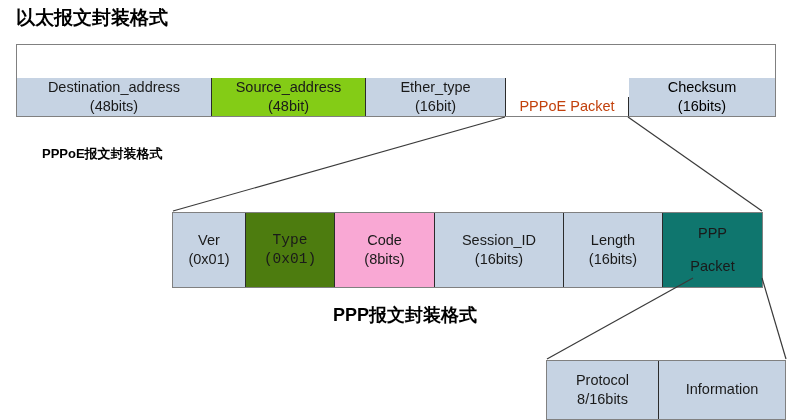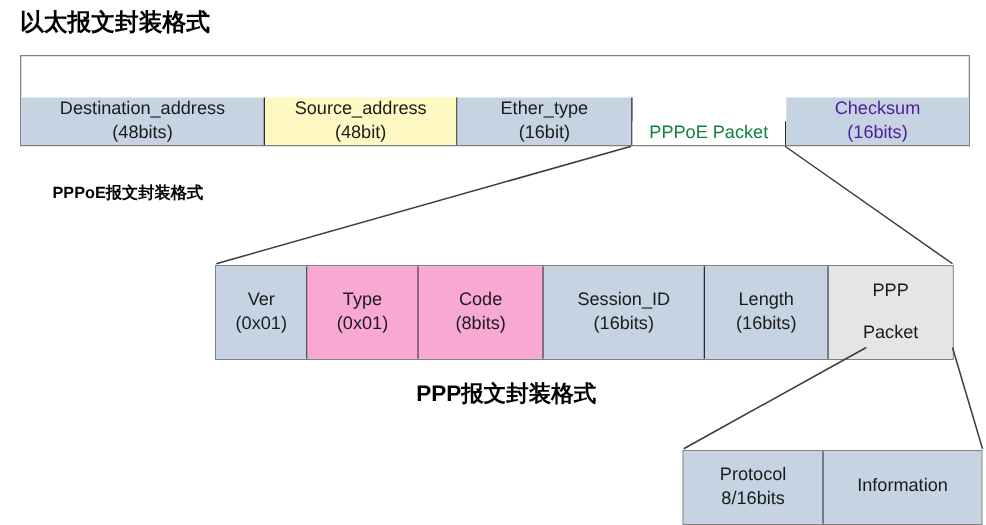--- a/index.html
+++ b/index.html
@@ -127,61 +127,61 @@
 
 <div id="stage">
 
   <div class="heading" id="heading-ethernet">以太报文封装格式</div>
 
   <div class="packet-row" id="row-ethernet" style="border-color: rgb(128, 128, 128); align-items: flex-end;">
     <div class="cell cell-destination" style="background: rgb(198, 211, 227); color: rgb(26, 26, 26);">
       <span class="line">Destination_address</span>
       <span class="line">(48bits)</span>
     </div>
-    <div class="cell cell-source" style="background: #fef9c3; color: rgb(26, 26, 26);">
+    <div class="cell cell-source" style="background: #84cc16; color: rgb(26, 26, 26);">
       <span class="line">Source_address</span>
       <span class="line">(48bit)</span>
     </div>
     <div class="cell cell-ethertype" style="background: rgb(198, 211, 227); color: rgb(26, 26, 26);">
       <span class="line">Ether_type</span>
       <span class="line">(16bit)</span>
     </div>
-    <div class="cell cell-pppoe white" style="background: rgb(255, 255, 255); color: #15803d;">
+    <div class="cell cell-pppoe white" style="background: rgb(255, 255, 255); color: #c2410c;">
       <span class="line">PPPoE Packet</span>
     </div>
-    <div class="cell cell-checksum" style="background: rgb(198, 211, 227); color: #4c1d95;">
+    <div class="cell cell-checksum" style="background: rgb(198, 211, 227); color: #000000;">
       <span class="line">Checksum</span>
       <span class="line">(16bits)</span>
     </div>
   </div>
 
   <div class="heading" id="heading-pppoe">PPPoE报文封装格式</div>
 
   <div class="packet-row" id="row-pppoe" style="border-color: rgb(128, 128, 128);">
     <div class="cell cell-ver" style="background: rgb(198, 211, 227); color: rgb(26, 26, 26);">
       <span class="line">Ver</span>
       <span class="line">(0x01)</span>
     </div>
-    <div class="cell cell-type" style="background: #f9a8d4; color: rgb(26, 26, 26);">
+    <div class="cell cell-type" style="background: #4d7c0f; color: rgb(26, 26, 26); font-family: Liberation Mono, monospace;">
       <span class="line">Type</span>
       <span class="line">(0x01)</span>
     </div>
     <div class="cell cell-code" style="background: #f9a8d4; color: rgb(26, 26, 26);">
       <span class="line">Code</span>
       <span class="line">(8bits)</span>
     </div>
     <div class="cell cell-session" style="background: rgb(198, 211, 227); color: rgb(26, 26, 26);">
       <span class="line">Session_ID</span>
       <span class="line">(16bits)</span>
     </div>
     <div class="cell cell-length" style="background: rgb(198, 211, 227); color: rgb(26, 26, 26);">
       <span class="line">Length</span>
       <span class="line">(16bits)</span>
     </div>
-    <div class="cell cell-pppacket white" style="background: #e5e5e5; color: rgb(26, 26, 26); gap: 13px;">
+    <div class="cell cell-pppacket white" style="background: #0f766e; color: rgb(26, 26, 26); gap: 13px;">
       <span class="line">PPP</span>
       <span class="line">Packet</span>
     </div>
   </div>
 
   <div class="heading" id="heading-ppp">PPP报文封装格式</div>
 
   <div class="packet-row" id="row-ppp" style="border-color: rgb(128, 128, 128);">
     <div class="cell cell-protocol" style="background: rgb(198, 211, 227); color: rgb(26, 26, 26);">
       <span class="line">Protocol</span>

